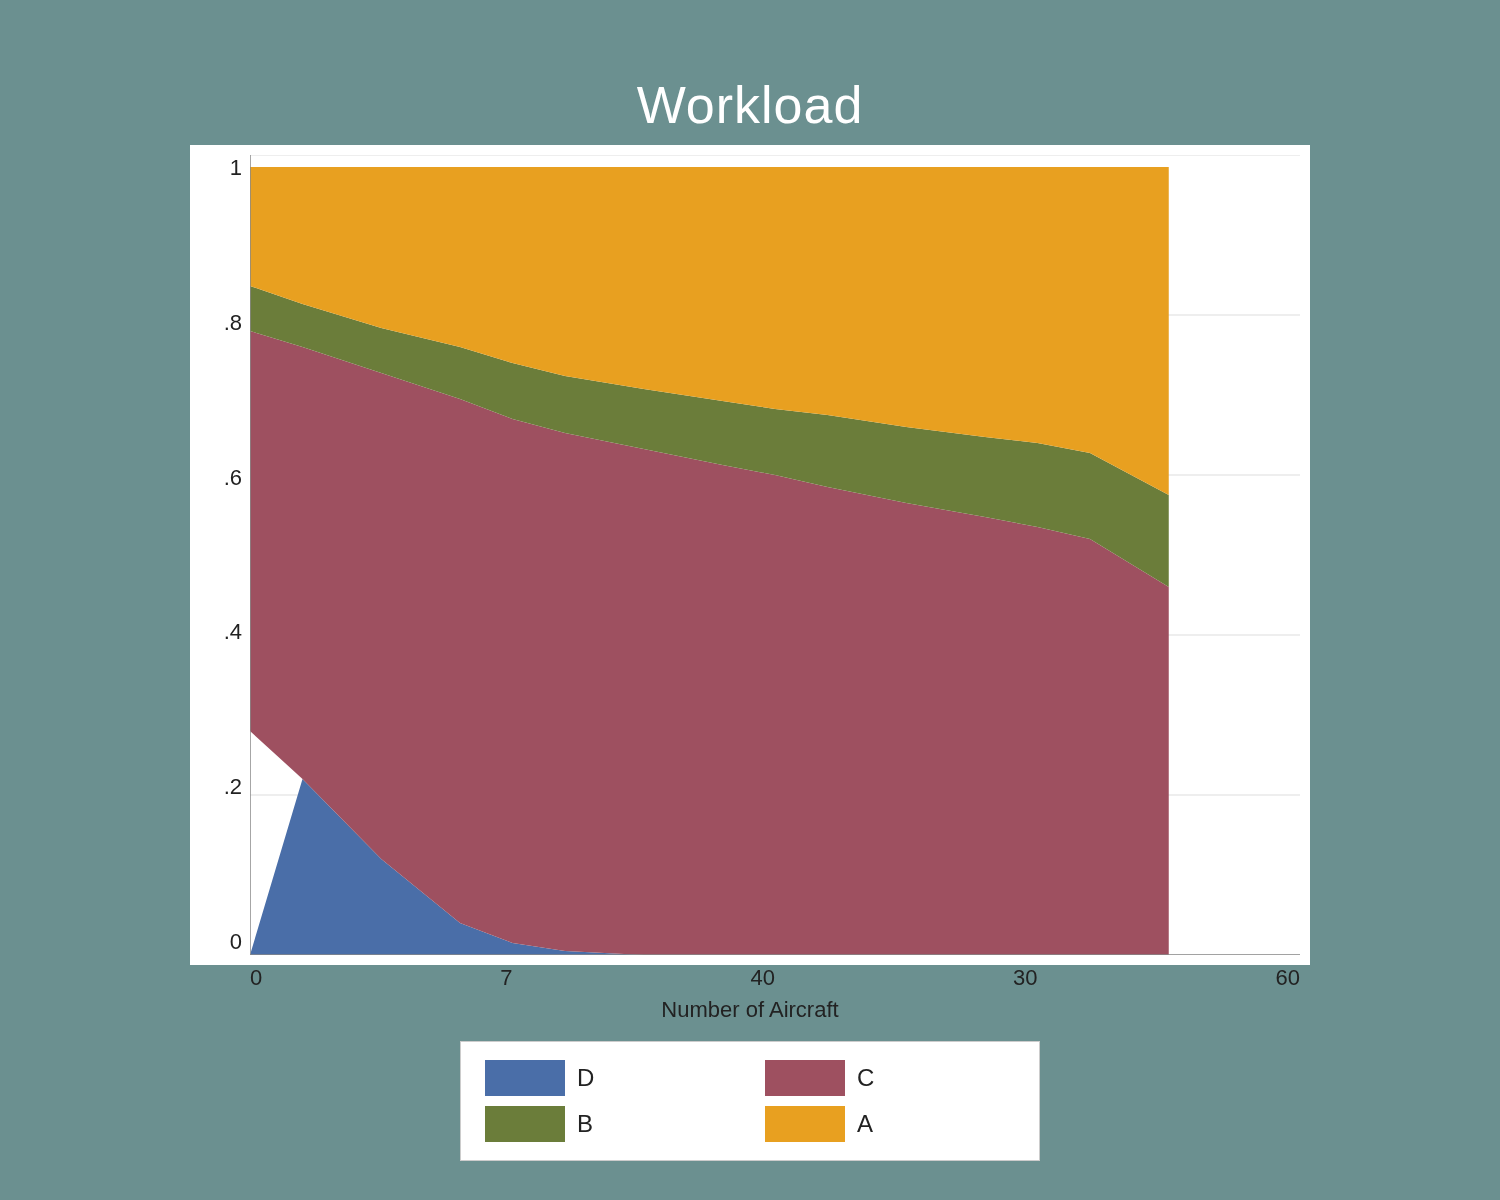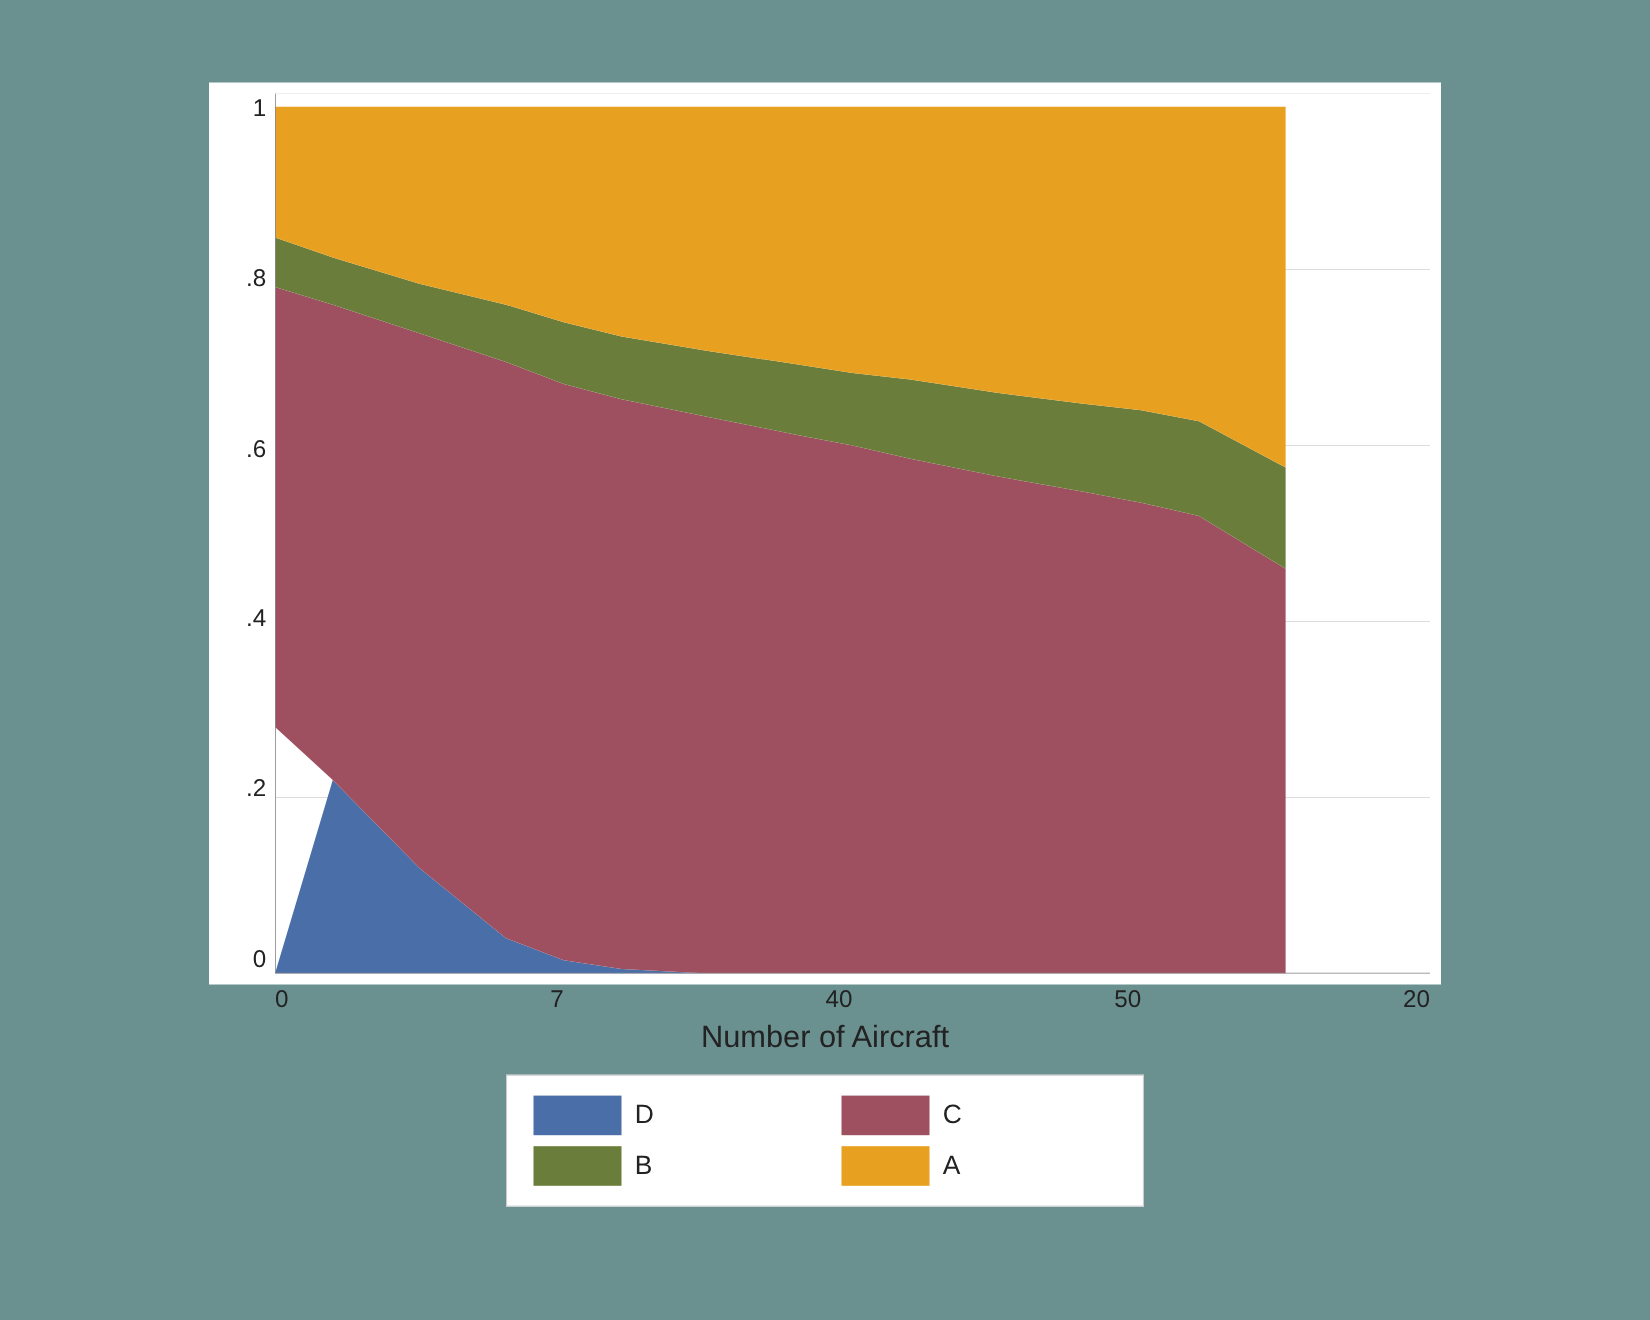--- a/index.html
+++ b/index.html
@@ -69,21 +69,21 @@
       padding-left: 60px;
       padding-right: 10px;
       justify-content: space-between;
     }
     .x-tick {
       font-size: 22px;
       color: #222;
       text-align: center;
     }
     .x-axis-label {
-      font-size: 28px;
+      font-size: 22px;
       color: #222;
       margin-top: 6px;
     }
     .legend {
       width: 580px;
       background: white;
       border: 1px solid #ccc;
       display: grid;
       grid-template-columns: 1fr 1fr;
       grid-template-rows: 1fr 1fr;
@@ -103,20 +103,21 @@
     }
     .legend-label {
       font-size: 24px;
       color: #222;
     }
   </style>
 </head>
 <body>
 
 <div class="chart-container">
+  <div class="chart-title">Workload</div>
 
   <div class="chart-area">
 
     <div class="y-axis">
       <span class="y-axis-label">1</span>
       <span class="y-axis-label">.8</span>
       <span class="y-axis-label">.6</span>
       <span class="y-axis-label">.4</span>
       <span class="y-axis-label">.2</span>
       <span class="y-axis-label">0</span>
@@ -268,22 +269,22 @@
         <line x1="0" y1="800" x2="1050" y2="800" stroke="#888" stroke-width="1.5"></line>
       </svg>
     </div>
   </div>
 
   <div class="x-axis-container">
     <div class="x-axis-ticks">
       <span class="x-tick">0</span>
       <span class="x-tick">7</span>
       <span class="x-tick">40</span>
-      <span class="x-tick">50</span>
-      <span class="x-tick">20</span>
+      <span class="x-tick">30</span>
+      <span class="x-tick">60</span>
     </div>
     <div class="x-axis-label">Number of Aircraft</div>
   </div>
 
   <div class="legend">
     <div class="legend-item">
       <div class="legend-box" style="background-color:#4A6EA8;"></div>
       <span class="legend-label">D</span>
     </div>
     <div class="legend-item">

